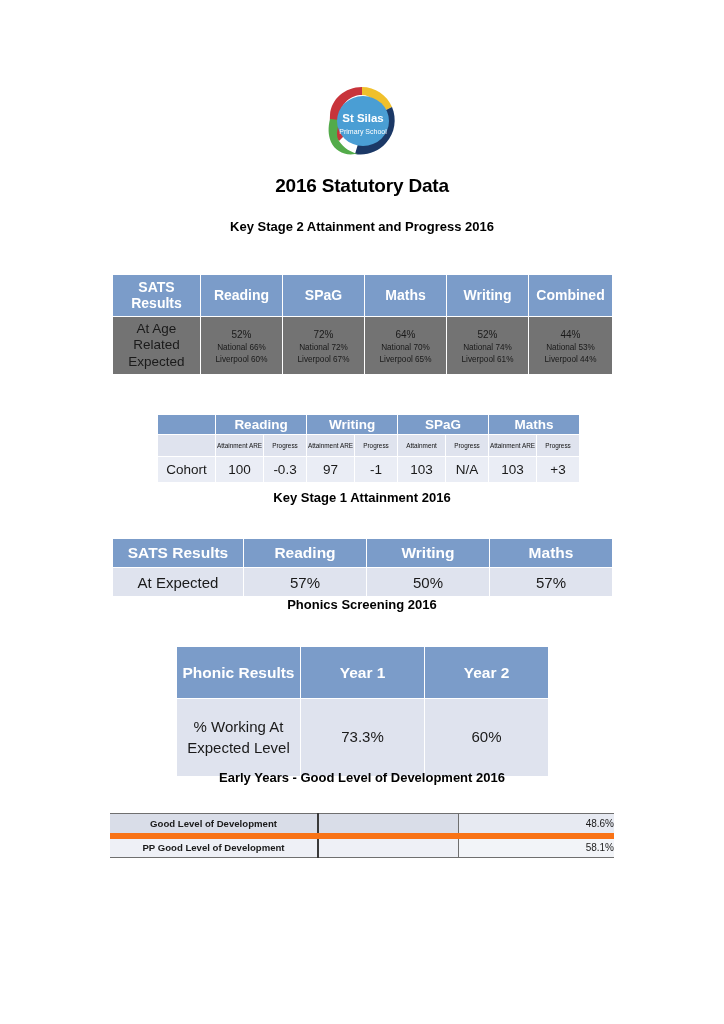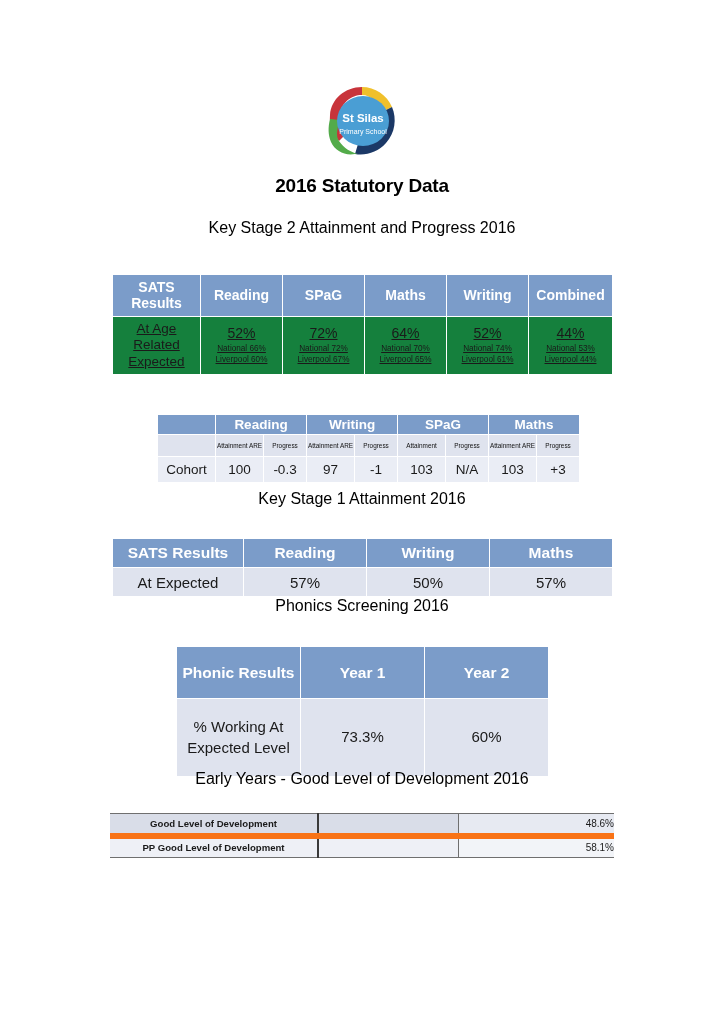--- a/index.html
+++ b/index.html
@@ -44,22 +44,22 @@
     font-size: 19px;
     font-weight: bold;
     letter-spacing: -0.2px;
     color: #000;
   }
   .section-title {
     position: absolute;
     left: 0;
     width: 724px;
     text-align: center;
-    font-size: 16px;
-    font-weight: normal;
+    font-size: 13px;
+    font-weight: bold;
     color: #000;
   }
   .st-ks2 { top: 219px; }
   .st-ks1 { top: 490px; }
   .st-phonics { top: 597px; }
   .st-ey  { top: 770px; }
 
   
   table {
     border-collapse: collapse;
@@ -72,21 +72,21 @@
   .tbl th, .tbl td {
     border: 1px solid #ffffff;
     text-align: center;
     vertical-align: middle;
   }
   .hdr {
     background: #7b9cc9;
     color: #ffffff;
     font-weight: bold;
   }
-  .cell-a { background: #15803d; text-decoration: underline; }
+  .cell-a { background: #737373; }
   .cell-b { background: #eaedf5; }
 
   
   #ks2-table {
     top: 248px;
     left: 112px;
     width: 500px;
   }
   #ks2-table th {
     height: 42px;
@@ -94,21 +94,21 @@
     line-height: 1.12;
     padding: 2px 3px;
   }
   #ks2-table td {
     font-size: 13.5px;
     padding: 4px 2px;
   }
   #ks2-table tr.row-are td { height: 51px; line-height: 1.22; }
   #ks2-table tr.row-above td { height: 27px; }
   .pct {
-    font-size: 14px;
+    font-size: 10px;
     font-weight: normal;
     line-height: 1.25;
   }
   .sub {
     font-size: 8.2px;
     line-height: 1.42;
     color: #1a1a1a;
     display: block;
   }
   .stack { line-height: 1.25; }

